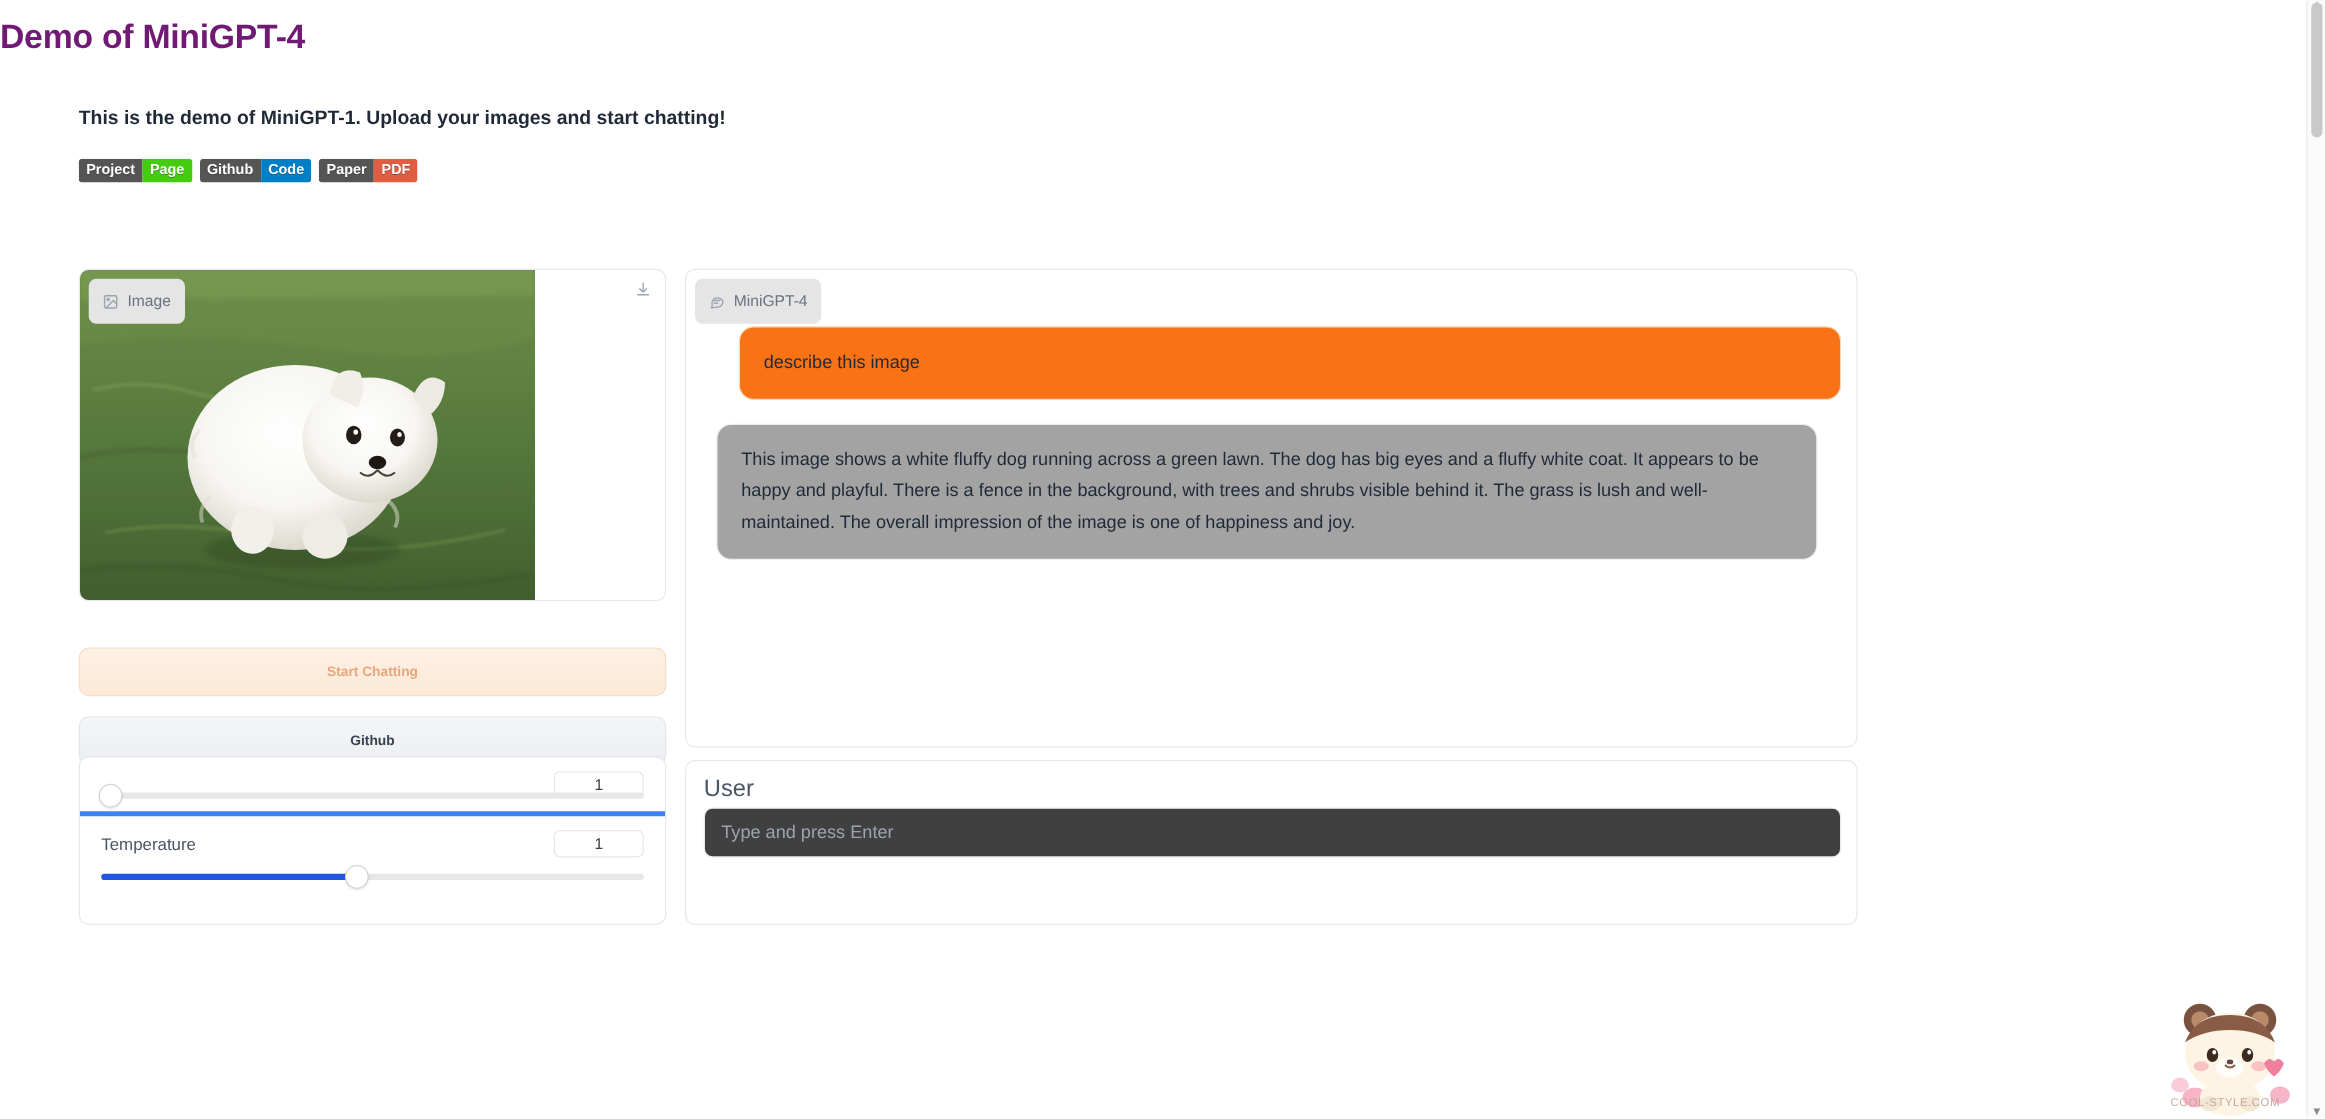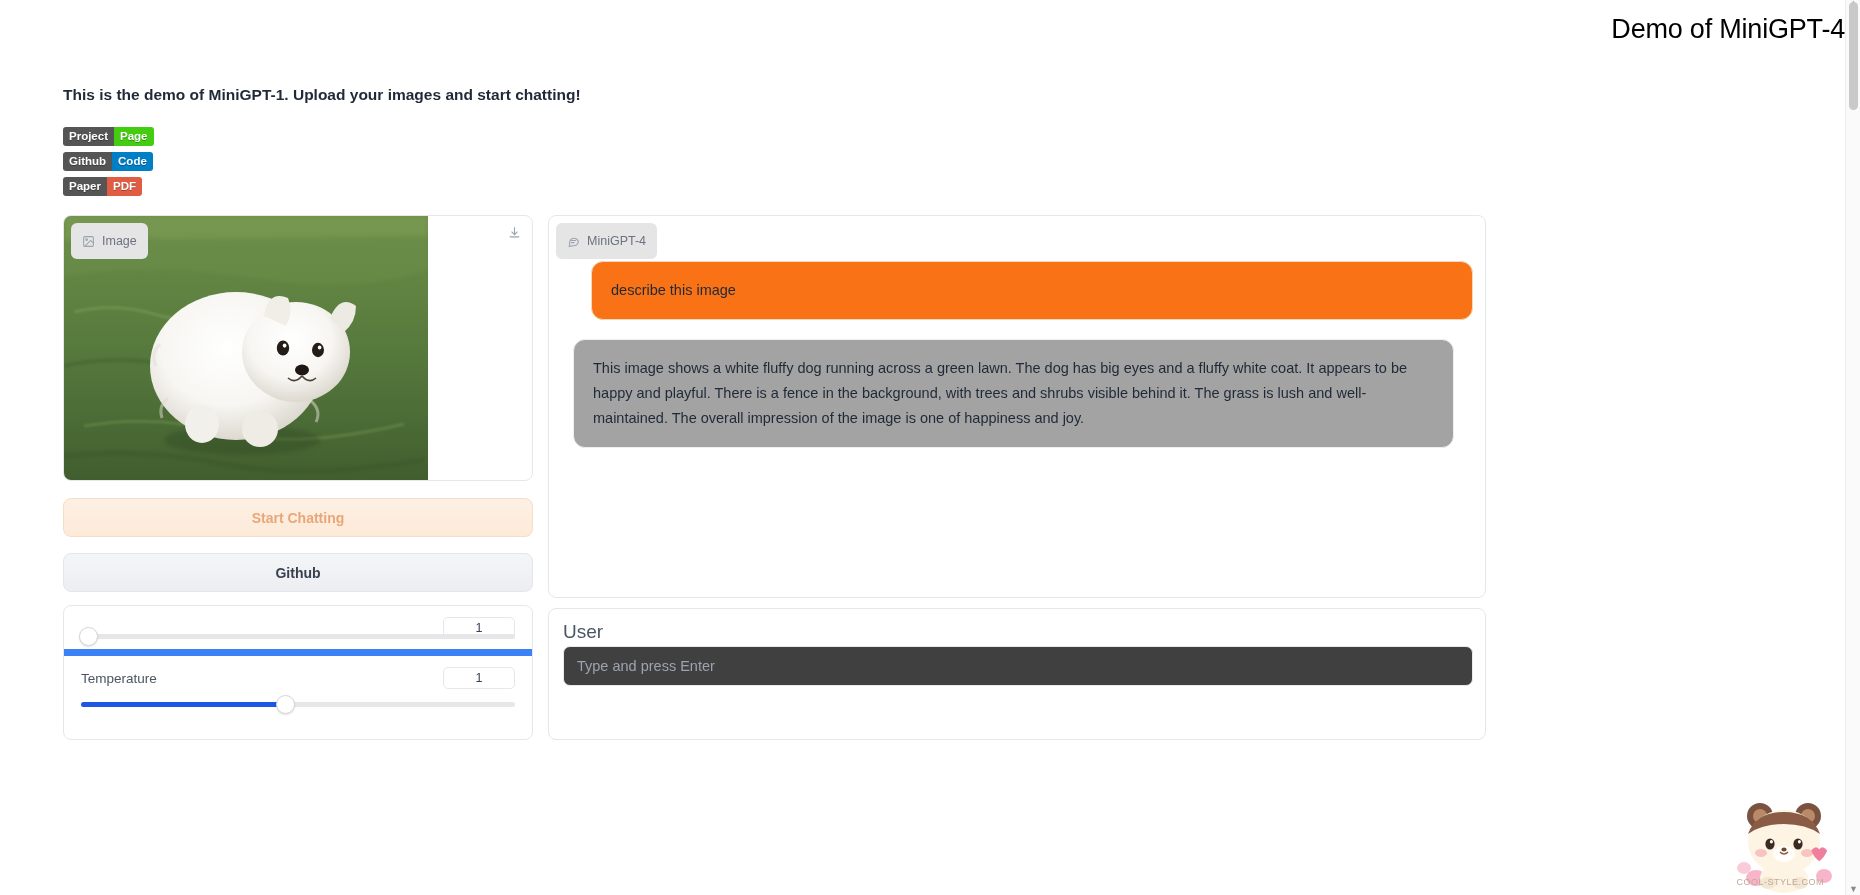--- a/index.html
+++ b/index.html
@@ -42,40 +42,40 @@
     text-align: center;
   }
   .scroll-arrow.up { top: -1px; }
   .scroll-arrow.down { bottom: 1px; }
 
   
   .app-title {
     position: absolute;
     top: 14px; left: 0;
     width: 1845px;
-    text-align: right;
+    text-align: left;
     font-size: 27px;
-    font-weight: normal;
-    color: #000000;
+    font-weight: bold;
+    color: #701a75;
     letter-spacing: -0.2px;
   }
   .intro {
     position: absolute;
     top: 86px; left: 63px;
     font-size: 15.5px;
     font-weight: bold;
     color: #1f2937;
   }
 
   
   .badges {
     position: absolute;
     top: 127px; left: 63px;
     display: flex;
-    flex-direction: column;
+    flex-direction: row;
     gap: 6px;
     align-items: flex-start;
   }
   .badge {
     display: inline-flex;
     height: 19px;
     border-radius: 3px;
     overflow: hidden;
     font-size: 11.5px;
     line-height: 19px;
@@ -139,26 +139,27 @@
     justify-content: center;
     z-index: 7;
     cursor: pointer;
   }
 
   
   .btn {
     position: absolute;
     border-radius: 8px;
     border: 1px solid #e5e7eb;
-    font-size: 14px;
+    font-size: 11px;
     font-weight: 600;
     display: flex;
     align-items: center;
     justify-content: center;
     cursor: pointer;
+    margin-top: 20px;
   }
   #start-chatting-btn {
     left: 63px; top: 498px;
     width: 470px; height: 39px;
     background: linear-gradient(to bottom, #fdf0e3, #fdead9);
     border-color: #f6ddc6;
     color: #e8a77a;
   }
   #restart-btn {
     left: 63px; top: 553px;
@@ -172,21 +173,21 @@
   #sliders-panel {
     left: 63px; top: 605px;
     width: 470px; height: 135px;
     padding: 0;
   }
   .slider-row {
     position: relative;
     padding: 14px 17px 10px 17px;
   }
   .slider-row + .slider-row {
-    border-top: 7px solid #3b82f6;
+    border-top: 4px solid #3b82f6;
   }
   .slider-label {
     font-size: 13.5px;
     color: #4b5563;
     line-height: 18px;
   }
   .slider-value {
     position: absolute;
     right: 17px; top: 11px;
     width: 72px; height: 22px;

